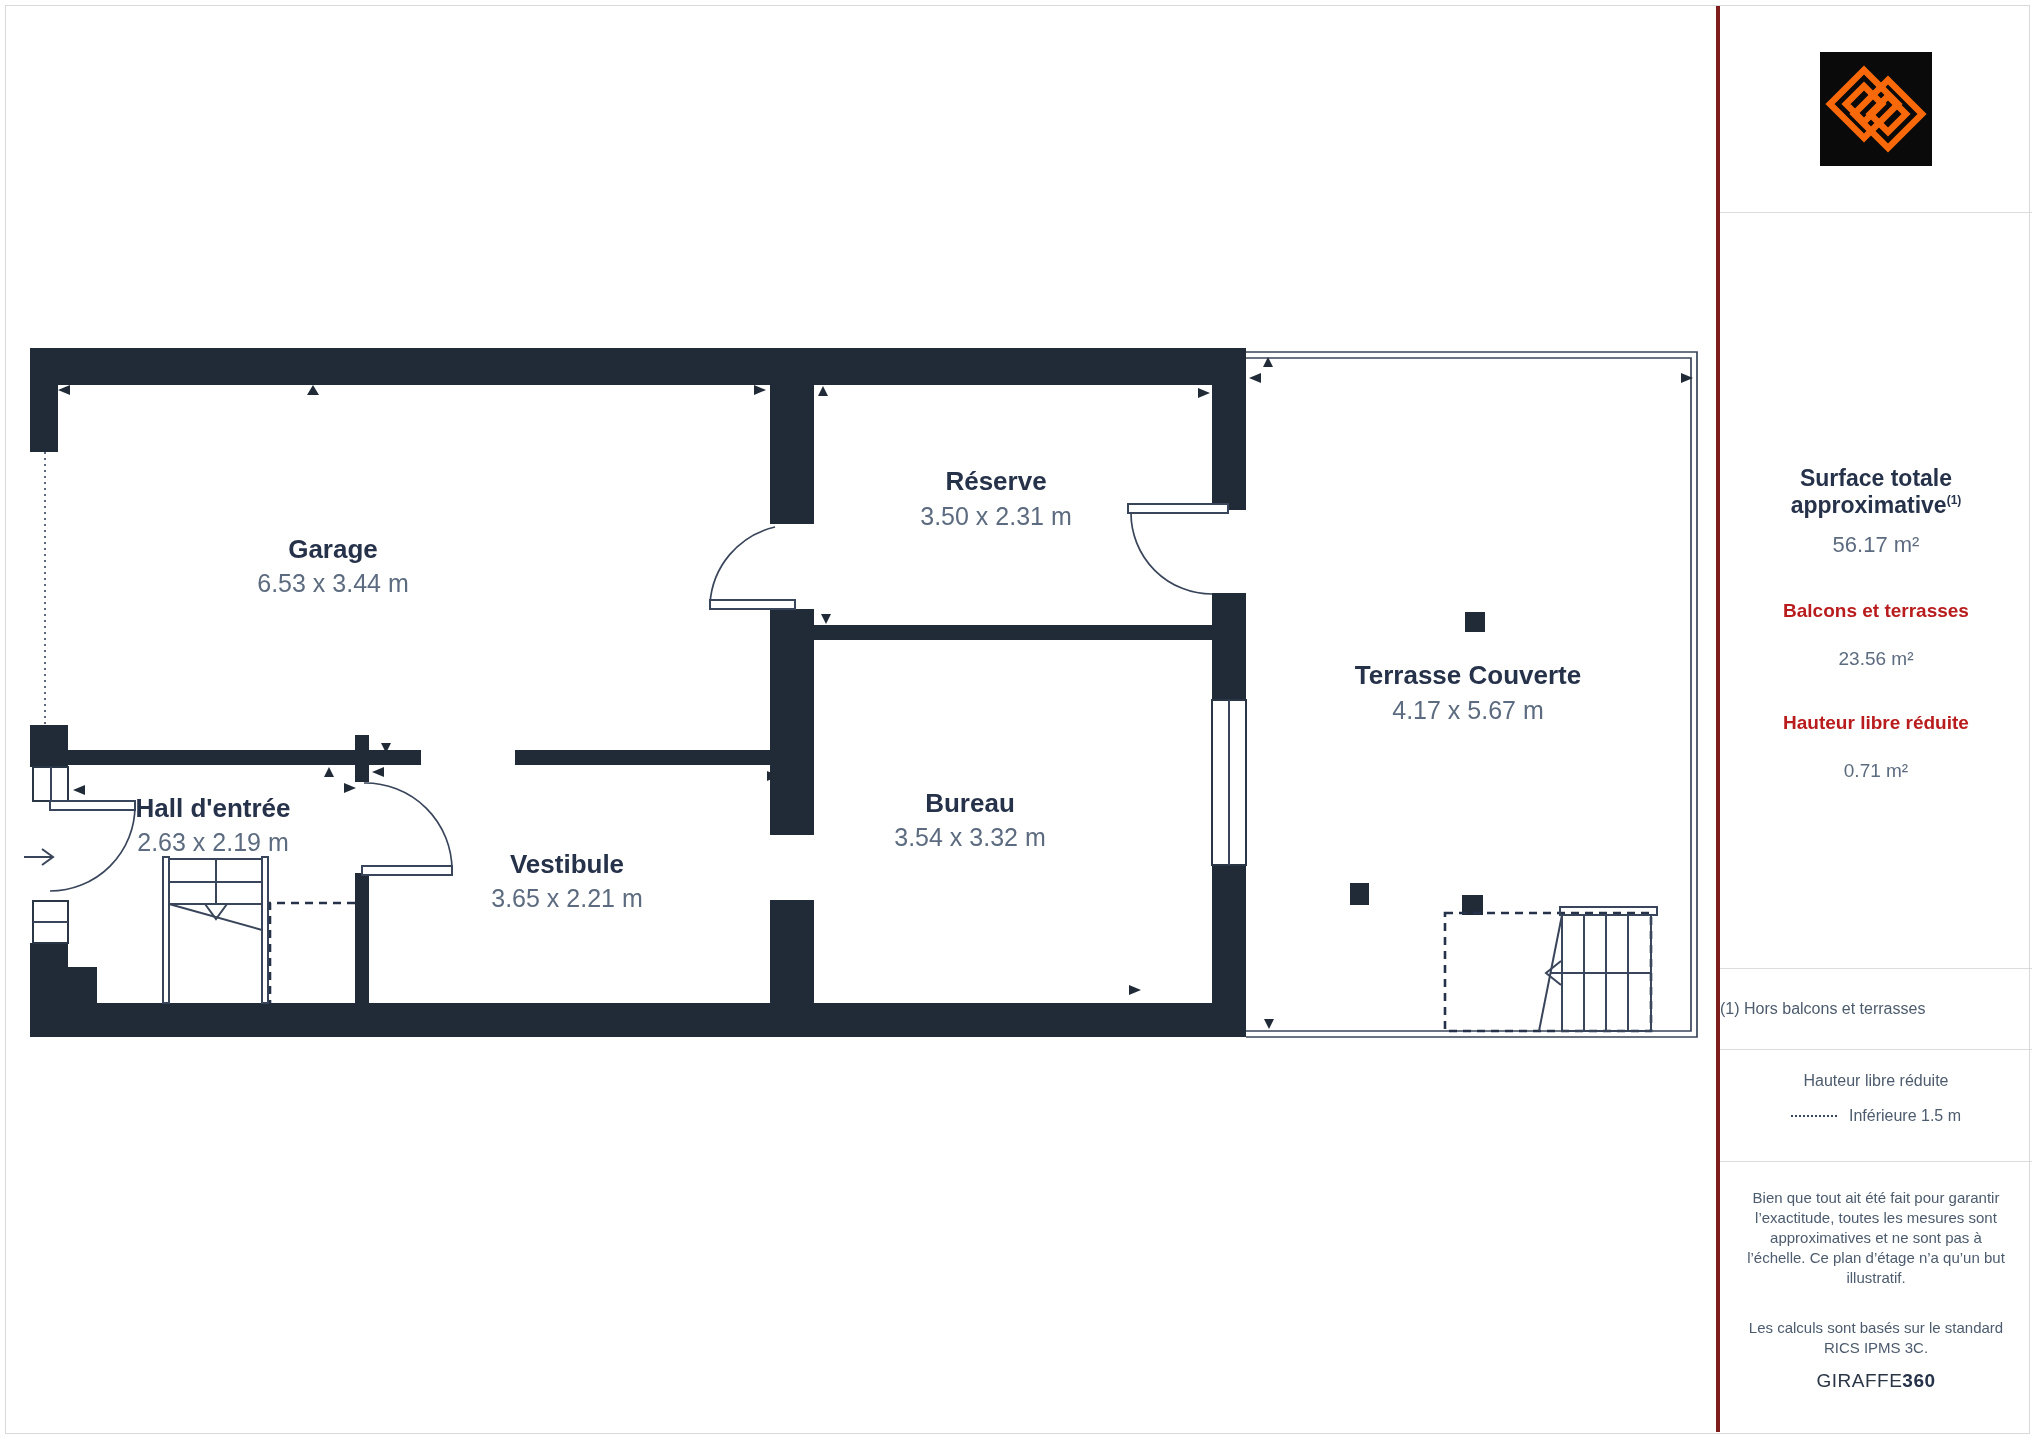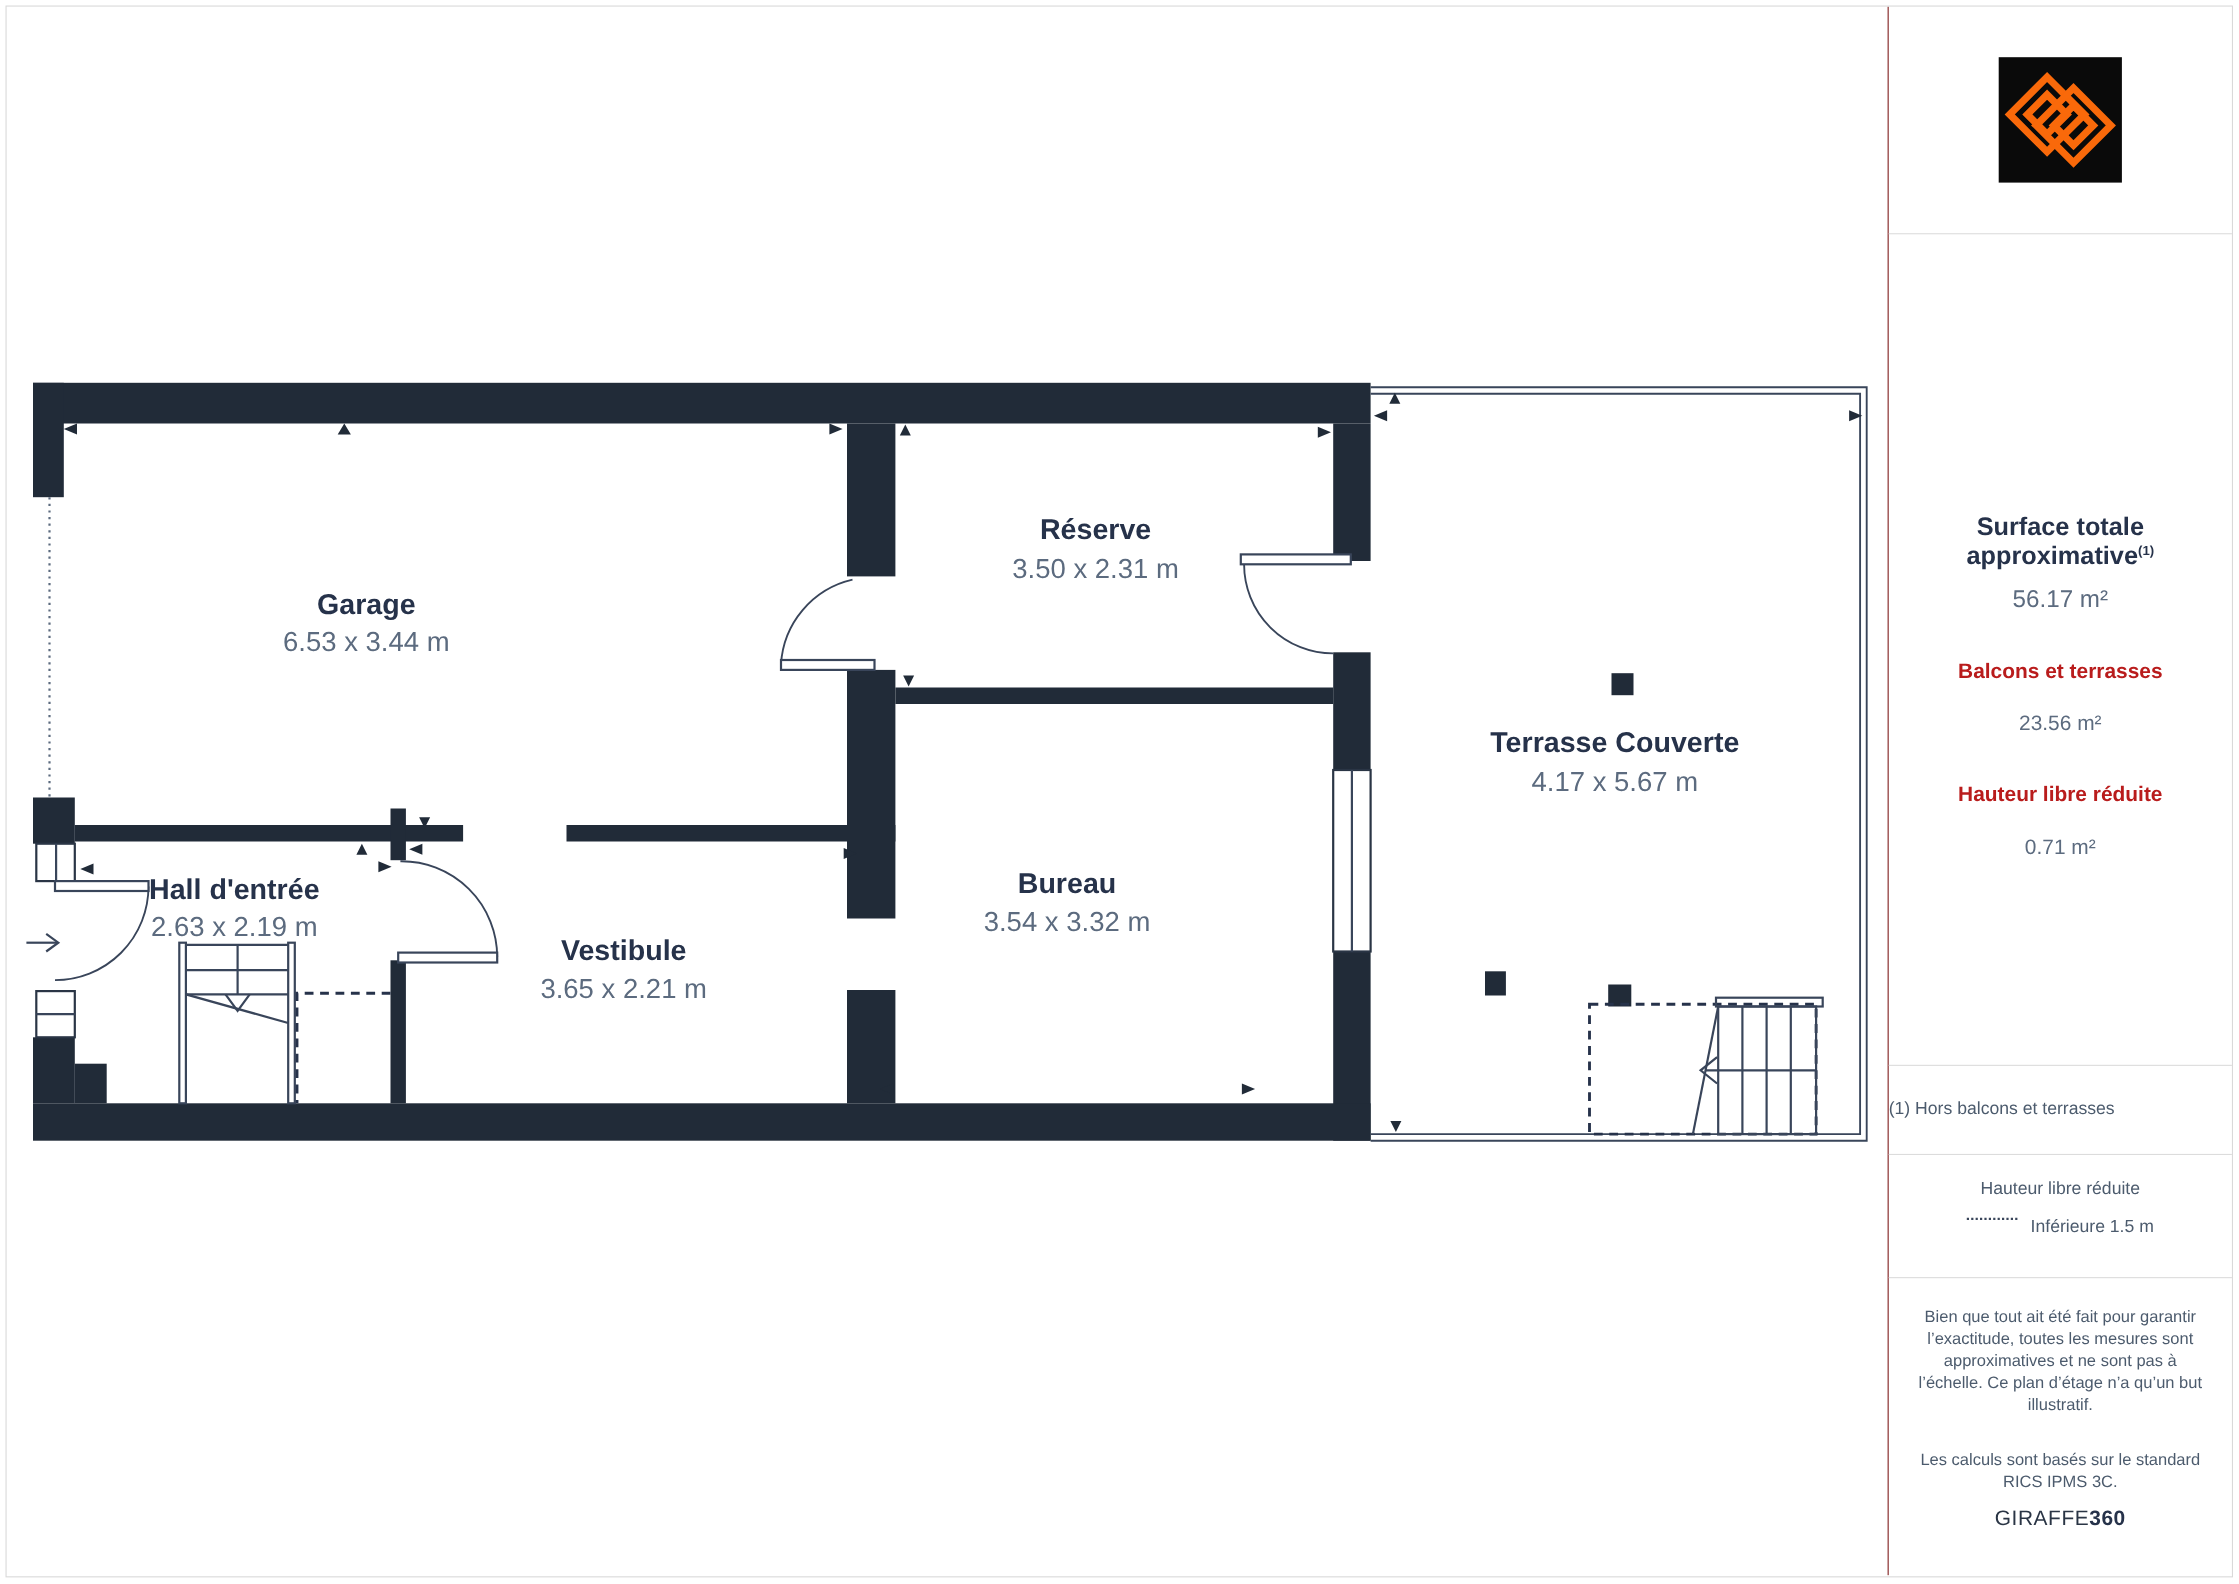--- a/index.html
+++ b/index.html
@@ -5,34 +5,34 @@
   html,body{margin:0;padding:0;background:#ffffff;}
   #stage{position:relative;width:2035px;height:1440px;background:#ffffff;overflow:hidden;
          font-family:"Liberation Sans", sans-serif;}
   .page-frame{position:absolute;left:5px;top:5px;width:2023px;height:1427px;
               border:1px solid #D9D9D9;pointer-events:none;}
   #plan-svg{position:absolute;left:0;top:0;}
   .level-label{position:absolute;left:0;top:1394px;width:1716px;text-align:center;
                font-size:20px;font-weight:bold;color:#26324A;}
   
   .sidebar{position:absolute;left:1716px;top:6px;width:312px;height:1426px;
-           border-left:1px solid #7f1d1d;display:flex;flex-direction:column;background:#fff;}
+           border-left:4px solid #7f1d1d;display:flex;flex-direction:column;background:#fff;}
   .s1{height:206px;border-bottom:1px solid #DCDCDC;display:flex;align-items:center;justify-content:center;}
   .logo-box{width:112px;height:114px;background:#0A0A0A;display:flex;align-items:center;justify-content:center;}
   .s2{height:756px;border-bottom:1px solid #DCDCDC;text-align:center;padding-top:252px;box-sizing:border-box;}
   .side-title{font-size:23px;font-weight:bold;color:#26324A;}
   .side-title sup{font-size:12px;}
   .side-value-lg{font-size:22px;color:#5C6B7F;margin-top:13px;}
   .side-sub{font-size:19px;font-weight:bold;color:#b91c1c;margin-top:42px;}
   .side-value{font-size:19px;color:#5C6B7F;margin-top:26px;}
   .s3{height:80px;border-bottom:1px solid #DCDCDC;display:flex;align-items:center;
       font-size:16px;color:#4C5B6D;}
   .s4{height:112px;border-bottom:1px solid #DCDCDC;text-align:center;padding-top:22px;box-sizing:border-box;
       font-size:16px;color:#4C5B6D;}
-  .legend-row{margin-top:17px;display:flex;align-items:flex-start;justify-content:center;}
+  .legend-row{margin-top:17px;display:flex;align-items:center;justify-content:center;}
   .legend-dash{display:inline-block;width:46px;border-top:2px dotted #39455A;margin-right:12px;}
   .s5{flex:1;text-align:center;padding:26px 20px 0 20px;font-size:15px;line-height:20px;color:#4C5B6D;}
   .s5 .para2{margin-top:30px;}
   .brand{margin-top:13px;font-size:19px;letter-spacing:.5px;color:#2A3545;}
   .brand b{font-weight:bold;color:#26324A;}
   
   .wall{fill:#212B38;}
   .thin{stroke:#39455A;stroke-width:2;fill:none;}
   .thin15{stroke:#39455A;stroke-width:1.7;fill:none;}
   .leaf{fill:#FFFFFF;stroke:#39455A;stroke-width:2;}

